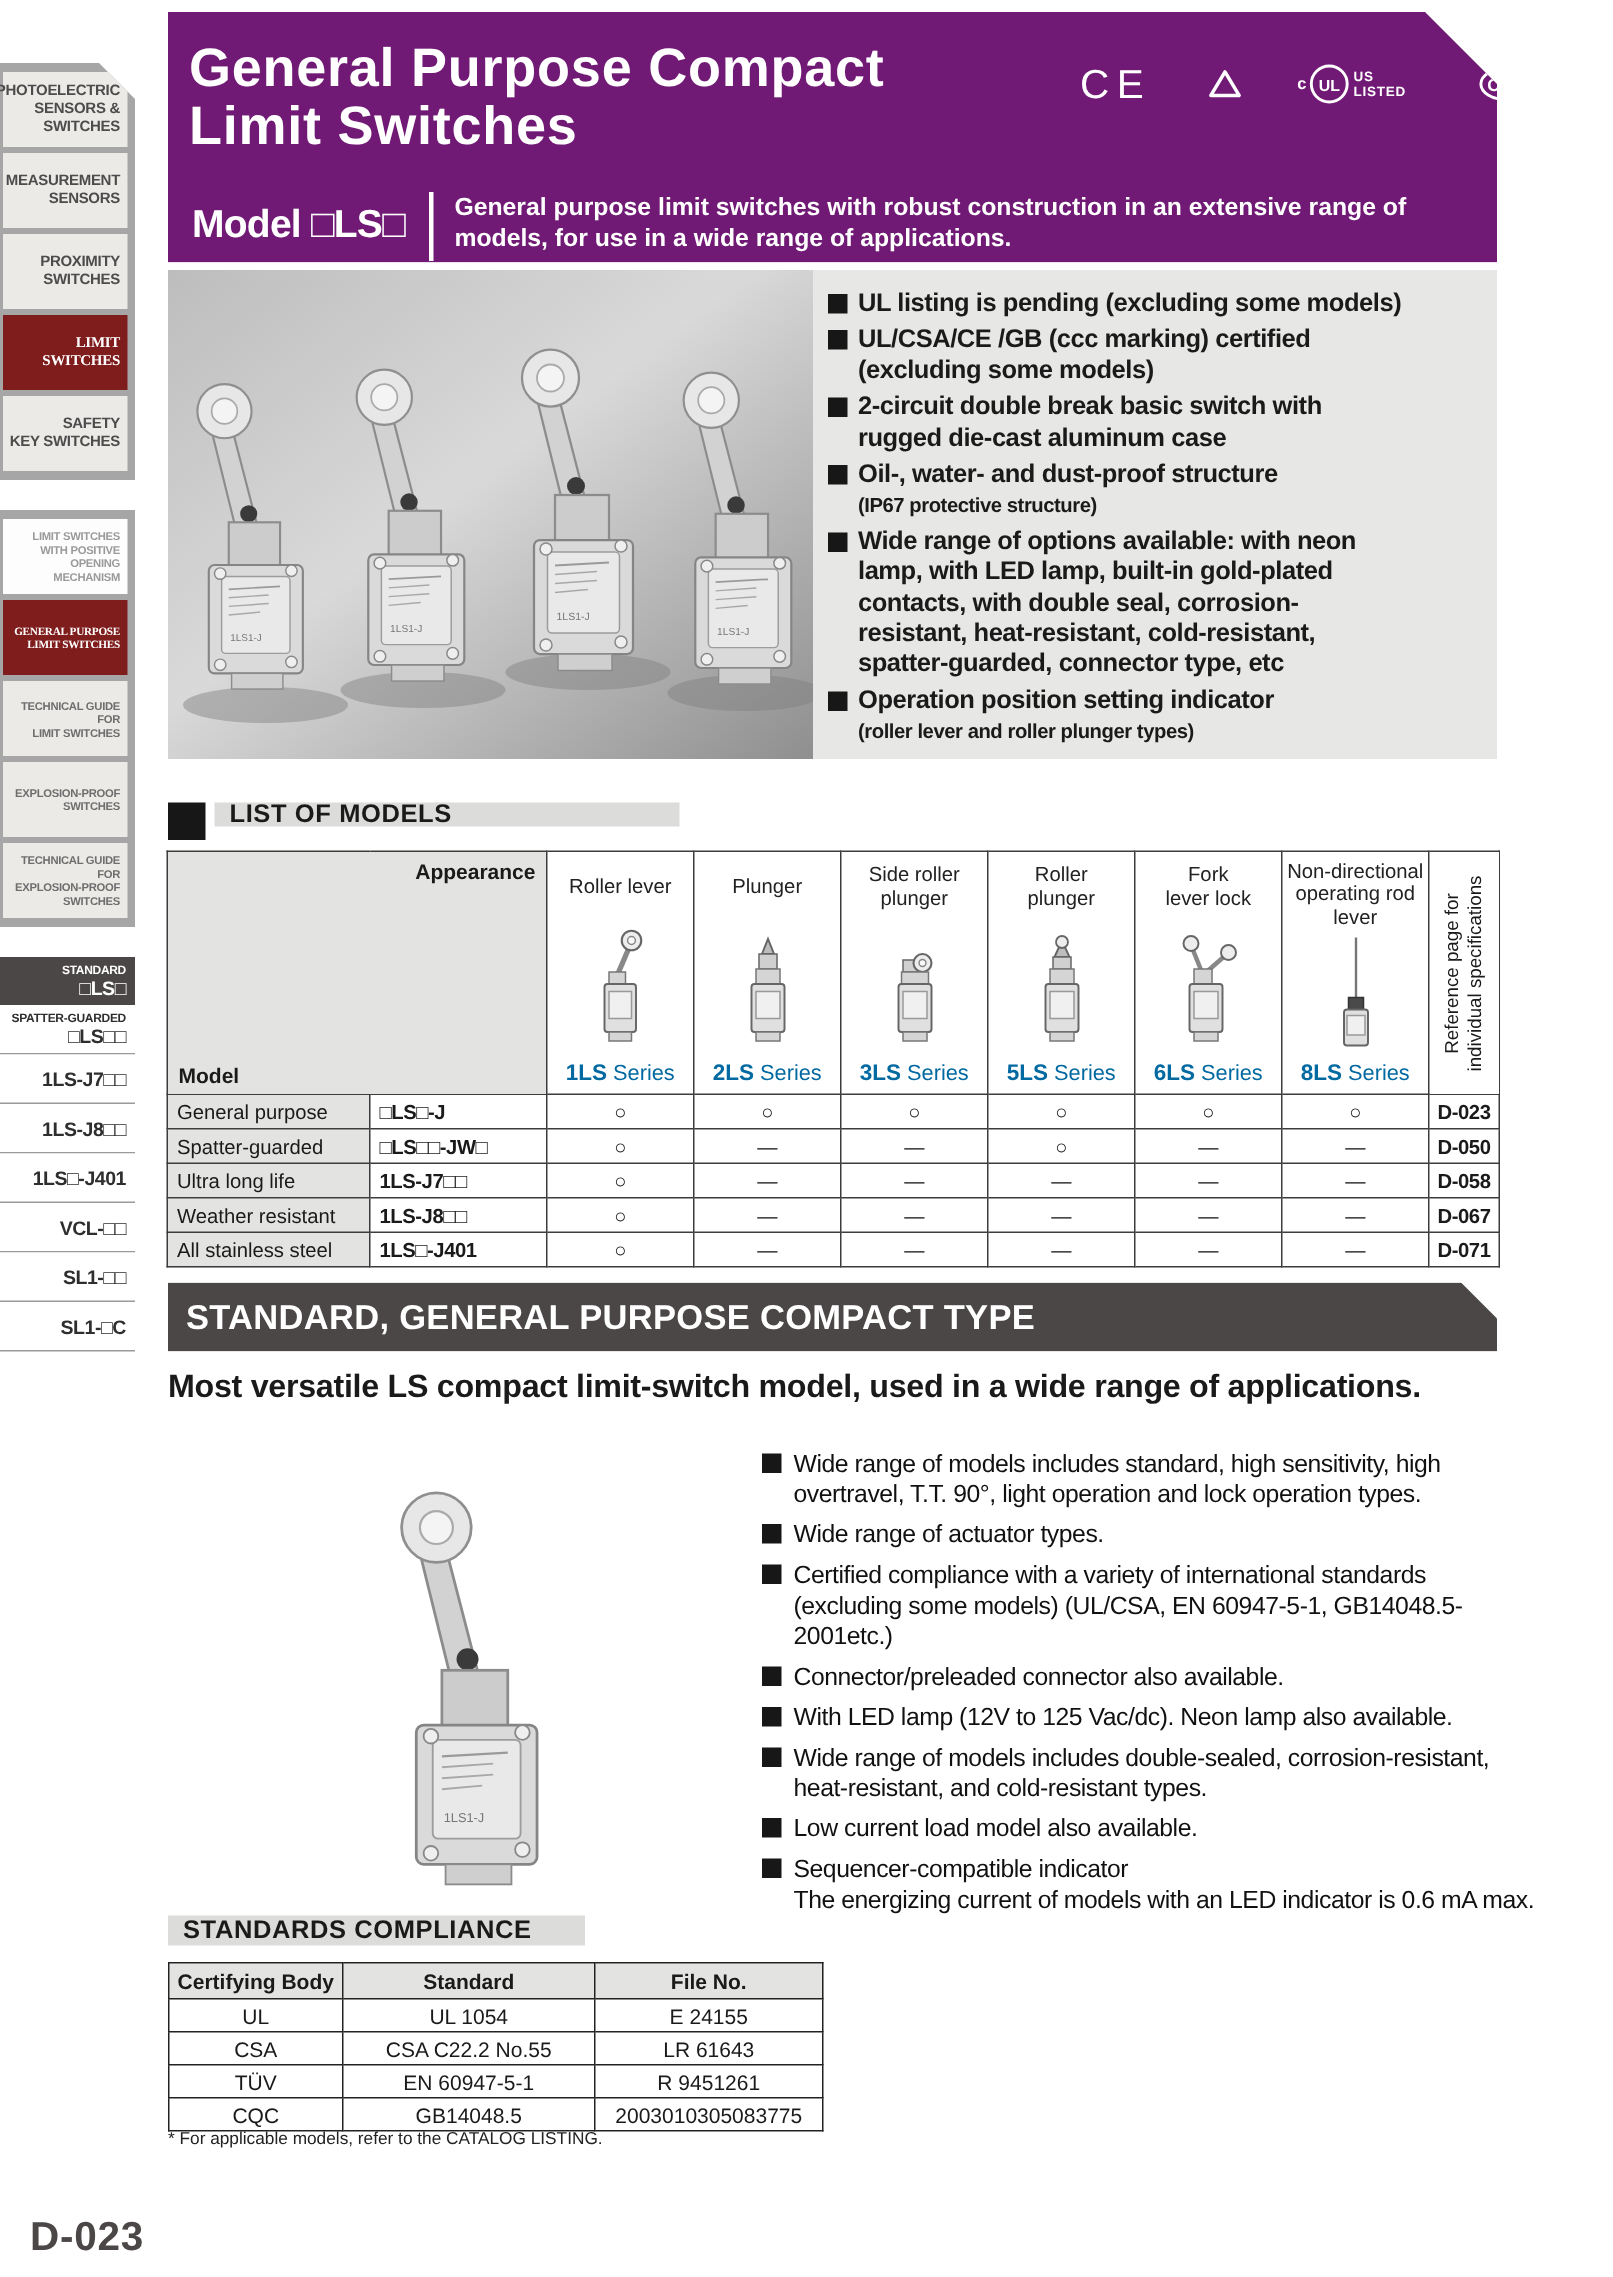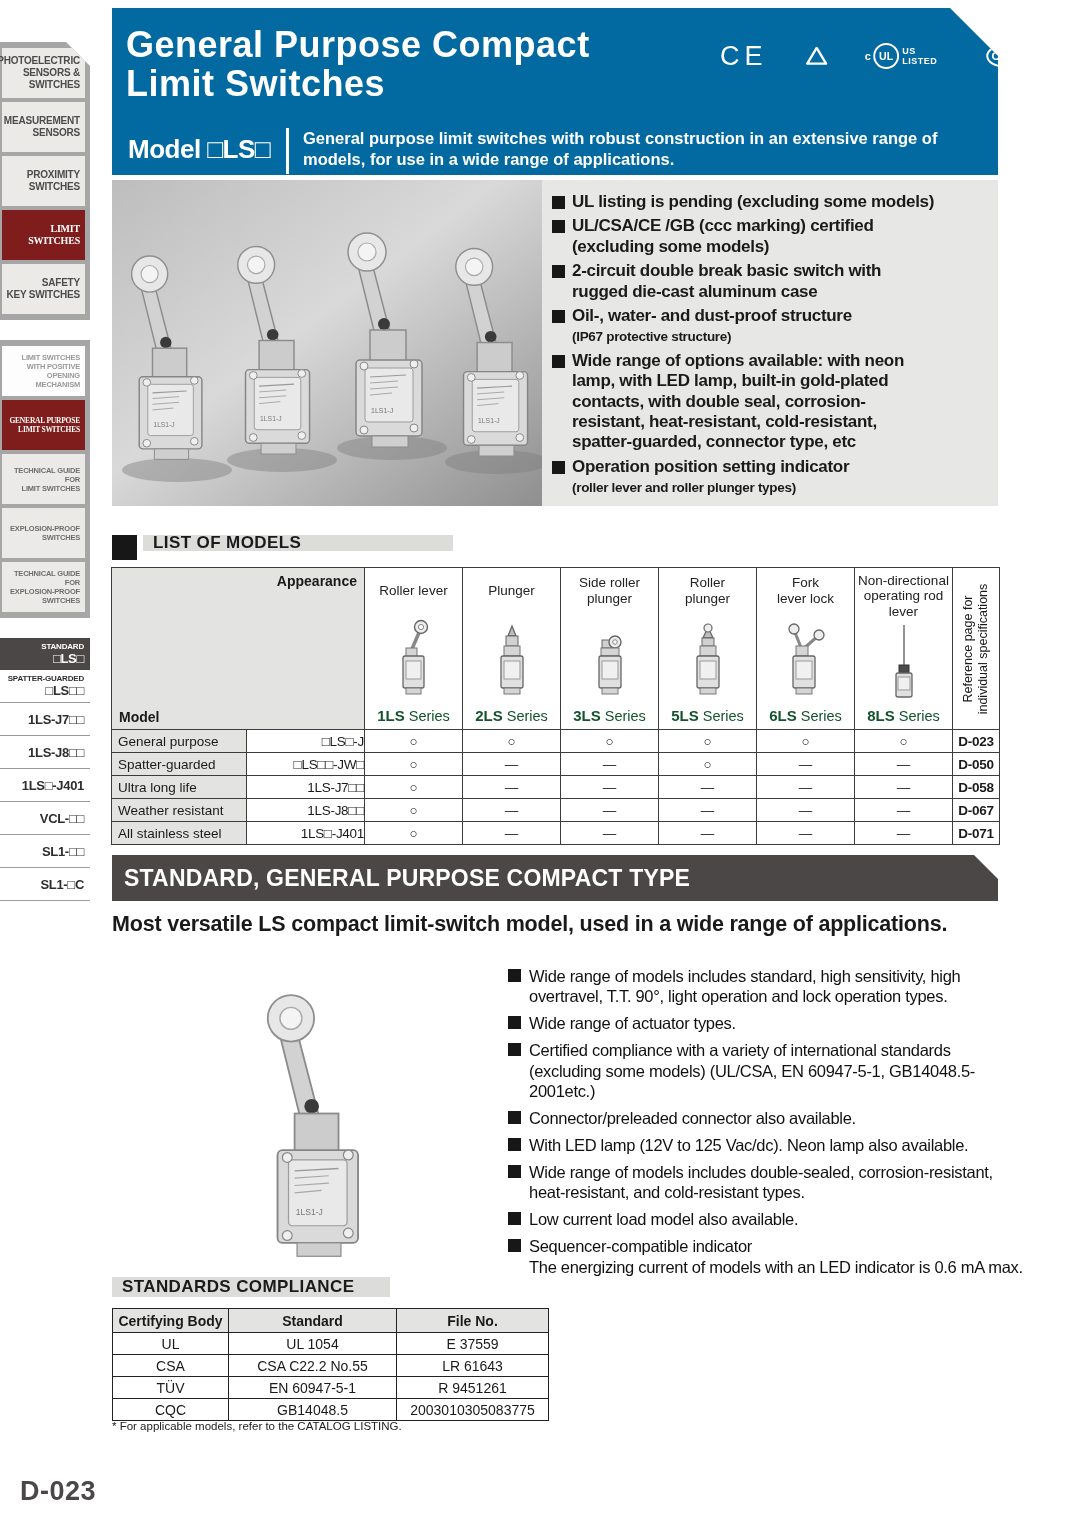--- a/index.html
+++ b/index.html
@@ -24,21 +24,21 @@
   .side-g3 { position:absolute; left:0; top:638px; width:90px; }
   .g3-item { border-bottom:1px solid #9a9a9a; background:#fff; color:#2e2e2e;
     display:flex; flex-direction:column; justify-content:center; align-items:flex-end;
     padding:3px 6px; font-weight:bold; }
   .g3-item .small { font-size:8px; letter-spacing:-0.2px; }
   .g3-item .main { font-size:13px; letter-spacing:-0.3px; }
   .g3-item.dark { background:#4a4746; color:#fff; border-bottom:none; }
   .g3-single { height:33px; }
 
   
-  .hdr { position:absolute; left:112px; top:8px; width:886px; height:167px; background:#0369a1;
+  .hdr { position:absolute; left:112px; top:8px; width:886px; height:167px; background:#701a75;
     clip-path:polygon(0 0, 838px 0, 100% 48px, 100% 100%, 0 100%); color:#fff; }
   .hdr-title { position:absolute; left:14px; top:18px; font-size:36px; font-weight:bold;
     line-height:1.07; letter-spacing:0.5px; white-space:pre-line; }
   .certs { position:absolute; left:608px; top:32px; display:flex; align-items:center; gap:37px; }
   .ce-text { font-size:27px; letter-spacing:5px; font-weight:normal; }
   .ul-wrap { display:flex; align-items:center; }
   .ul-c { font-size:11px; font-weight:bold; margin-right:1px; }
   .ul-listed { font-size:9px; font-weight:bold; margin-left:2px; letter-spacing:0.5px; }
   .model-row { position:absolute; left:16px; top:120px; display:flex; align-items:flex-start; }
   .model-label { font-size:26px; font-weight:bold; letter-spacing:-0.5px; margin-top:6px; }
@@ -65,28 +65,28 @@
     table-layout:fixed; width:888px; }
   table.models td { border:1px solid #3c3c3c; padding:0; vertical-align:middle; background:#fff; }
   .corner-cell { position:relative; background:#e3e3e1 !important; }
   .corner-top { position:absolute; top:5px; right:7px; font-size:14px; font-weight:bold; }
   .corner-bottom { position:absolute; bottom:4px; left:7px; font-size:14px; font-weight:bold; }
   .act-cell { height:162px; }
   .act-inner { display:flex; flex-direction:column; align-items:center; height:160px; padding:4px 0 5px; }
   .act-label { min-height:36px; display:flex; align-items:center; justify-content:center;
     font-size:13.5px; line-height:1.15; text-align:center; color:#222; }
   .act-icon { flex:1; display:flex; align-items:center; justify-content:center; }
-  .series { font-size:14.5px; color:#14532d; }
+  .series { font-size:14.5px; color:#0369a1; }
   .series b { font-size:15px; }
   .ref-cell { position:relative; }
   .ref-rot { position:absolute; top:50%; left:50%; width:156px;
     transform:translate(-50%,-50%) rotate(-90deg); font-size:12.5px; line-height:1.2; text-align:center; }
   .m-row td { height:23px; font-size:13.5px; }
   .m-type { background:#e3e3e1 !important; padding-left:6px !important; }
-  .m-code { font-weight:normal; padding-left:6px !important; letter-spacing:-0.3px;text-align:right; }
+  .m-code { font-weight:bold; padding-left:6px !important; letter-spacing:-0.3px; }
   .m-mark { text-align:center; font-size:15px; }
   .m-ref { font-weight:bold; text-align:center; letter-spacing:-0.3px; }
 
   
   .std-banner { position:absolute; left:112px; top:855px; width:886px; height:46px; background:#4a4746;
     clip-path:polygon(0 0, calc(100% - 24px) 0, 100% 24px, 100% 100%, 0 100%);
     color:#fff; font-size:23px; font-weight:bold; display:flex; align-items:center; padding-left:12px;
     letter-spacing:0.2px; }
   .std-subtitle { position:absolute; left:112px; top:912px; font-size:21.5px; font-weight:bold;
     letter-spacing:-0.2px; }
@@ -521,21 +521,21 @@
       </colgroup>
     <tbody>
         <tr class="head">
       <td>Certifying Body</td>
       <td>Standard</td>
       <td>File No.</td>
     </tr>
     <tr>
       <td>UL</td>
       <td>UL 1054</td>
-      <td>E 37559</td>
+      <td>E 24155</td>
     </tr>
     <tr>
       <td>CSA</td>
       <td>CSA C22.2 No.55</td>
       <td>LR 61643</td>
     </tr>
     <tr>
       <td>TÜV</td>
       <td>EN 60947-5-1</td>
       <td>R 9451261</td>

